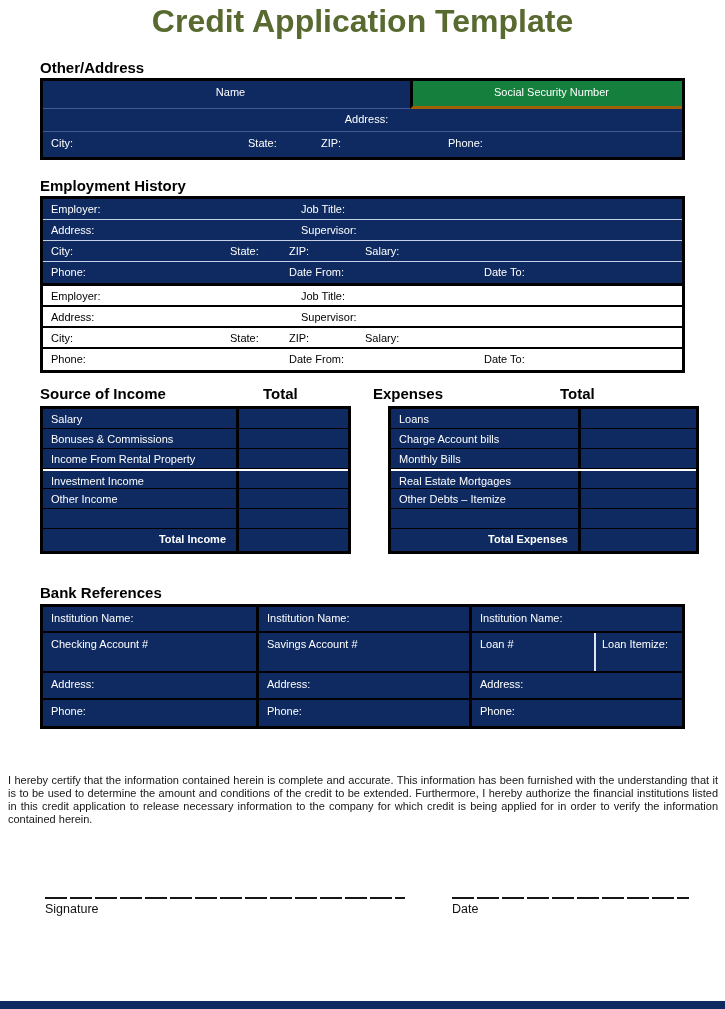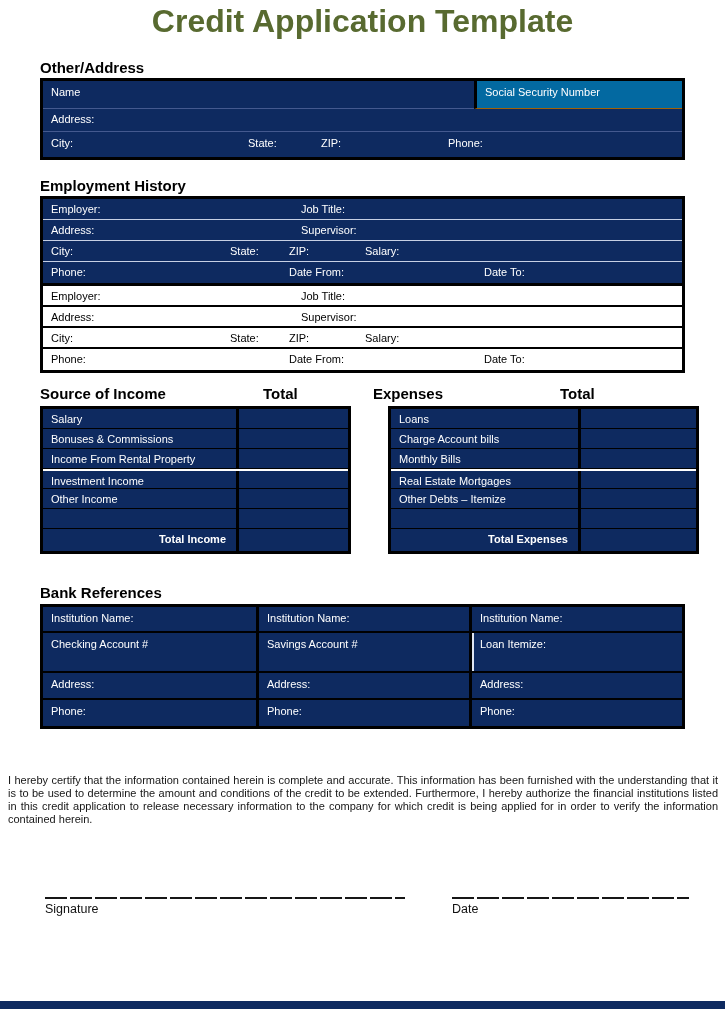--- a/index.html
+++ b/index.html
@@ -14,25 +14,25 @@
   }
   .sec-head {
     position:absolute; font-size:15px; font-weight:bold; color:#000;
     white-space:nowrap;
   }
   .tbl { position:absolute; border:3px solid #000; background:#0e2a60; }
   .wlabel { color:#ffffff; font-size:11px; white-space:nowrap; }
   .blabel { color:#000000; font-size:11px; white-space:nowrap; }
 
   
-  #na-table { left:40px; top:78px; width:645px; height:82px; }
+  #na-table { left:40px; top:78px; width:645px; height:82px;text-align:center; }
   .na-r1 { display:flex; height:28px; }
   .na-name { flex:1; padding:5px 0 0 8px; border-bottom:1px solid #44598f; }
-  .na-ssn  { width:208px; background:#0369a1; border-left:3px solid #000;
-             border-bottom:1px solid #a16207; padding:5px 0 0 8px; }
+  .na-ssn  { width:272px; background:#15803d; border-left:3px solid #000;
+             border-bottom:3px solid #a16207; padding:5px 0 0 8px; }
   .na-r2 { height:23px; border-bottom:1px solid #44598f; padding:4px 0 0 8px; position:relative; }
   .na-r3 { height:25px; position:relative; }
   .abs { position:absolute; top:5px; }
 
   
   #emp-table { left:40px; top:196px; width:645px; }
   .erow { position:relative; height:21px; }
   .emp-a .erow { border-bottom:1px solid #c7d0e4; }
   .emp-a .erow:last-child { border-bottom:none; }
   .emp-b { border-top:3px solid #000; background:#ffffff; }
@@ -233,20 +233,21 @@
   <div class="tbl" id="bank-table">
     <div class="brow br1">
       <div class="bcell bc1 wlabel"><span>Institution Name:</span></div>
       <div class="bcell bc2 wlabel"><span>Institution Name:</span></div>
       <div class="bcell bc3 wlabel"><span>Institution Name:</span></div>
     </div>
     <div class="brow br2">
       <div class="bcell bc1 wlabel"><span>Checking Account #</span></div>
       <div class="bcell bc2 wlabel"><span>Savings Account #</span></div>
       <div class="bcell bc3 bc3-split wlabel">
+        <div class="loan-num"><span>Loan #</span></div>
         <div class="loan-bal"><span>Loan Itemize:</span></div>
       </div>
     </div>
     <div class="brow br3">
       <div class="bcell bc1 wlabel"><span>Address:</span></div>
       <div class="bcell bc2 wlabel"><span>Address:</span></div>
       <div class="bcell bc3 wlabel"><span>Address:</span></div>
     </div>
     <div class="brow br4">
       <div class="bcell bc1 wlabel"><span>Phone:</span></div>

